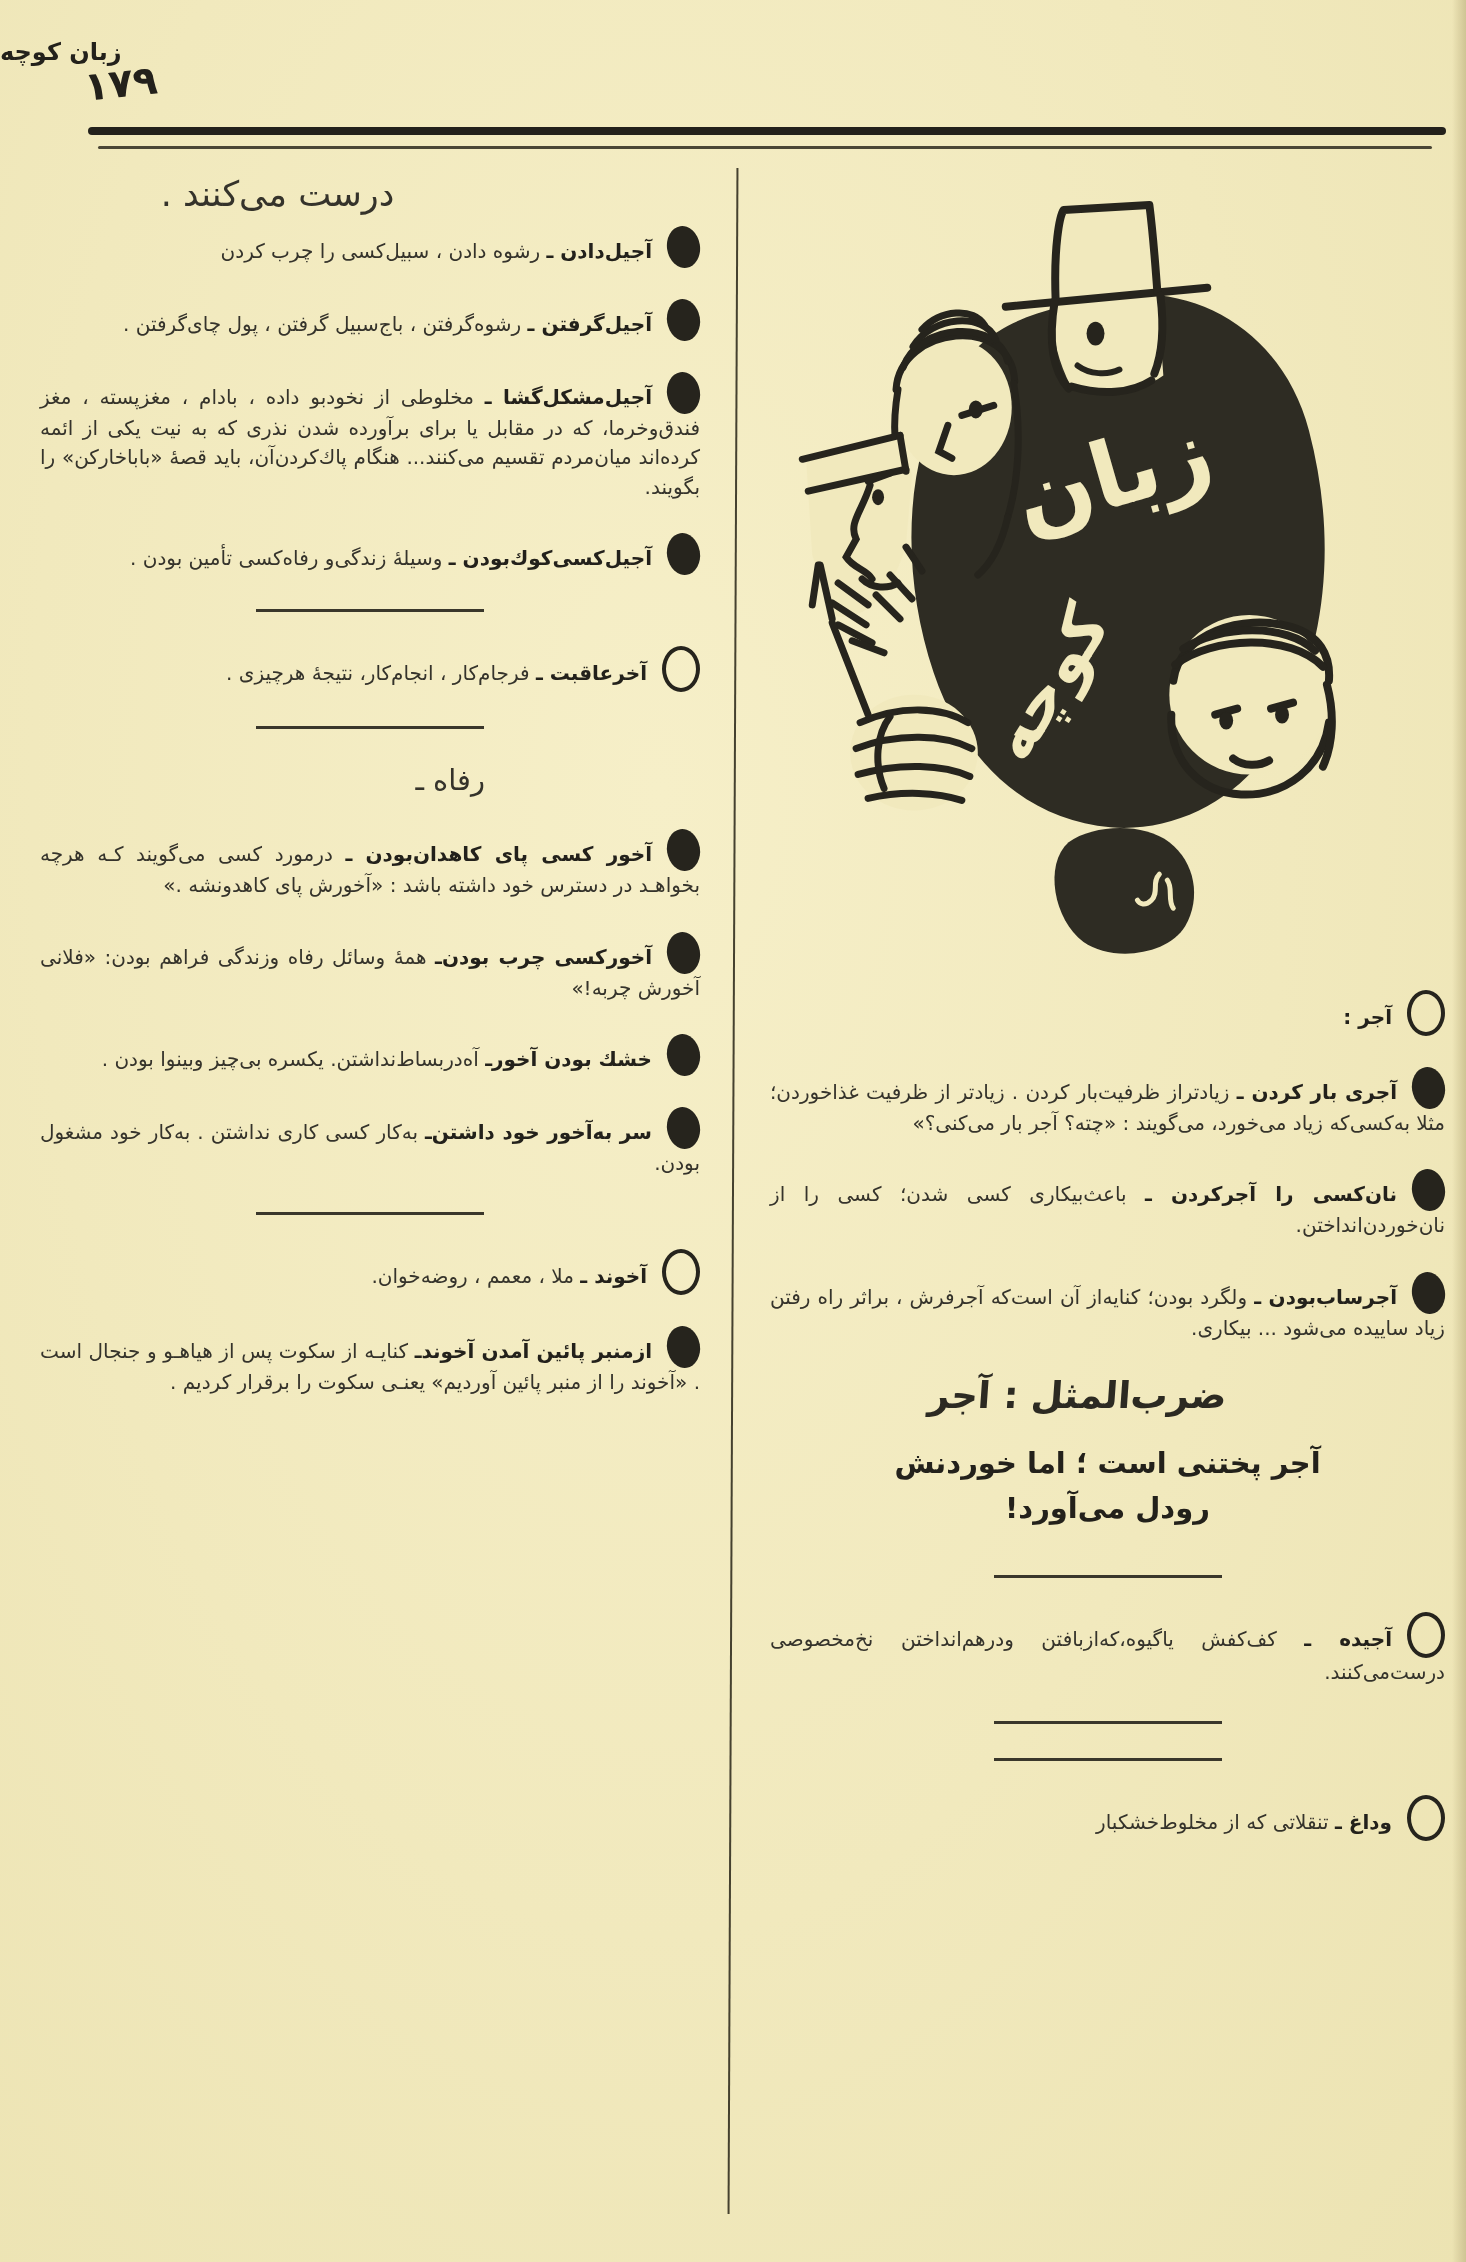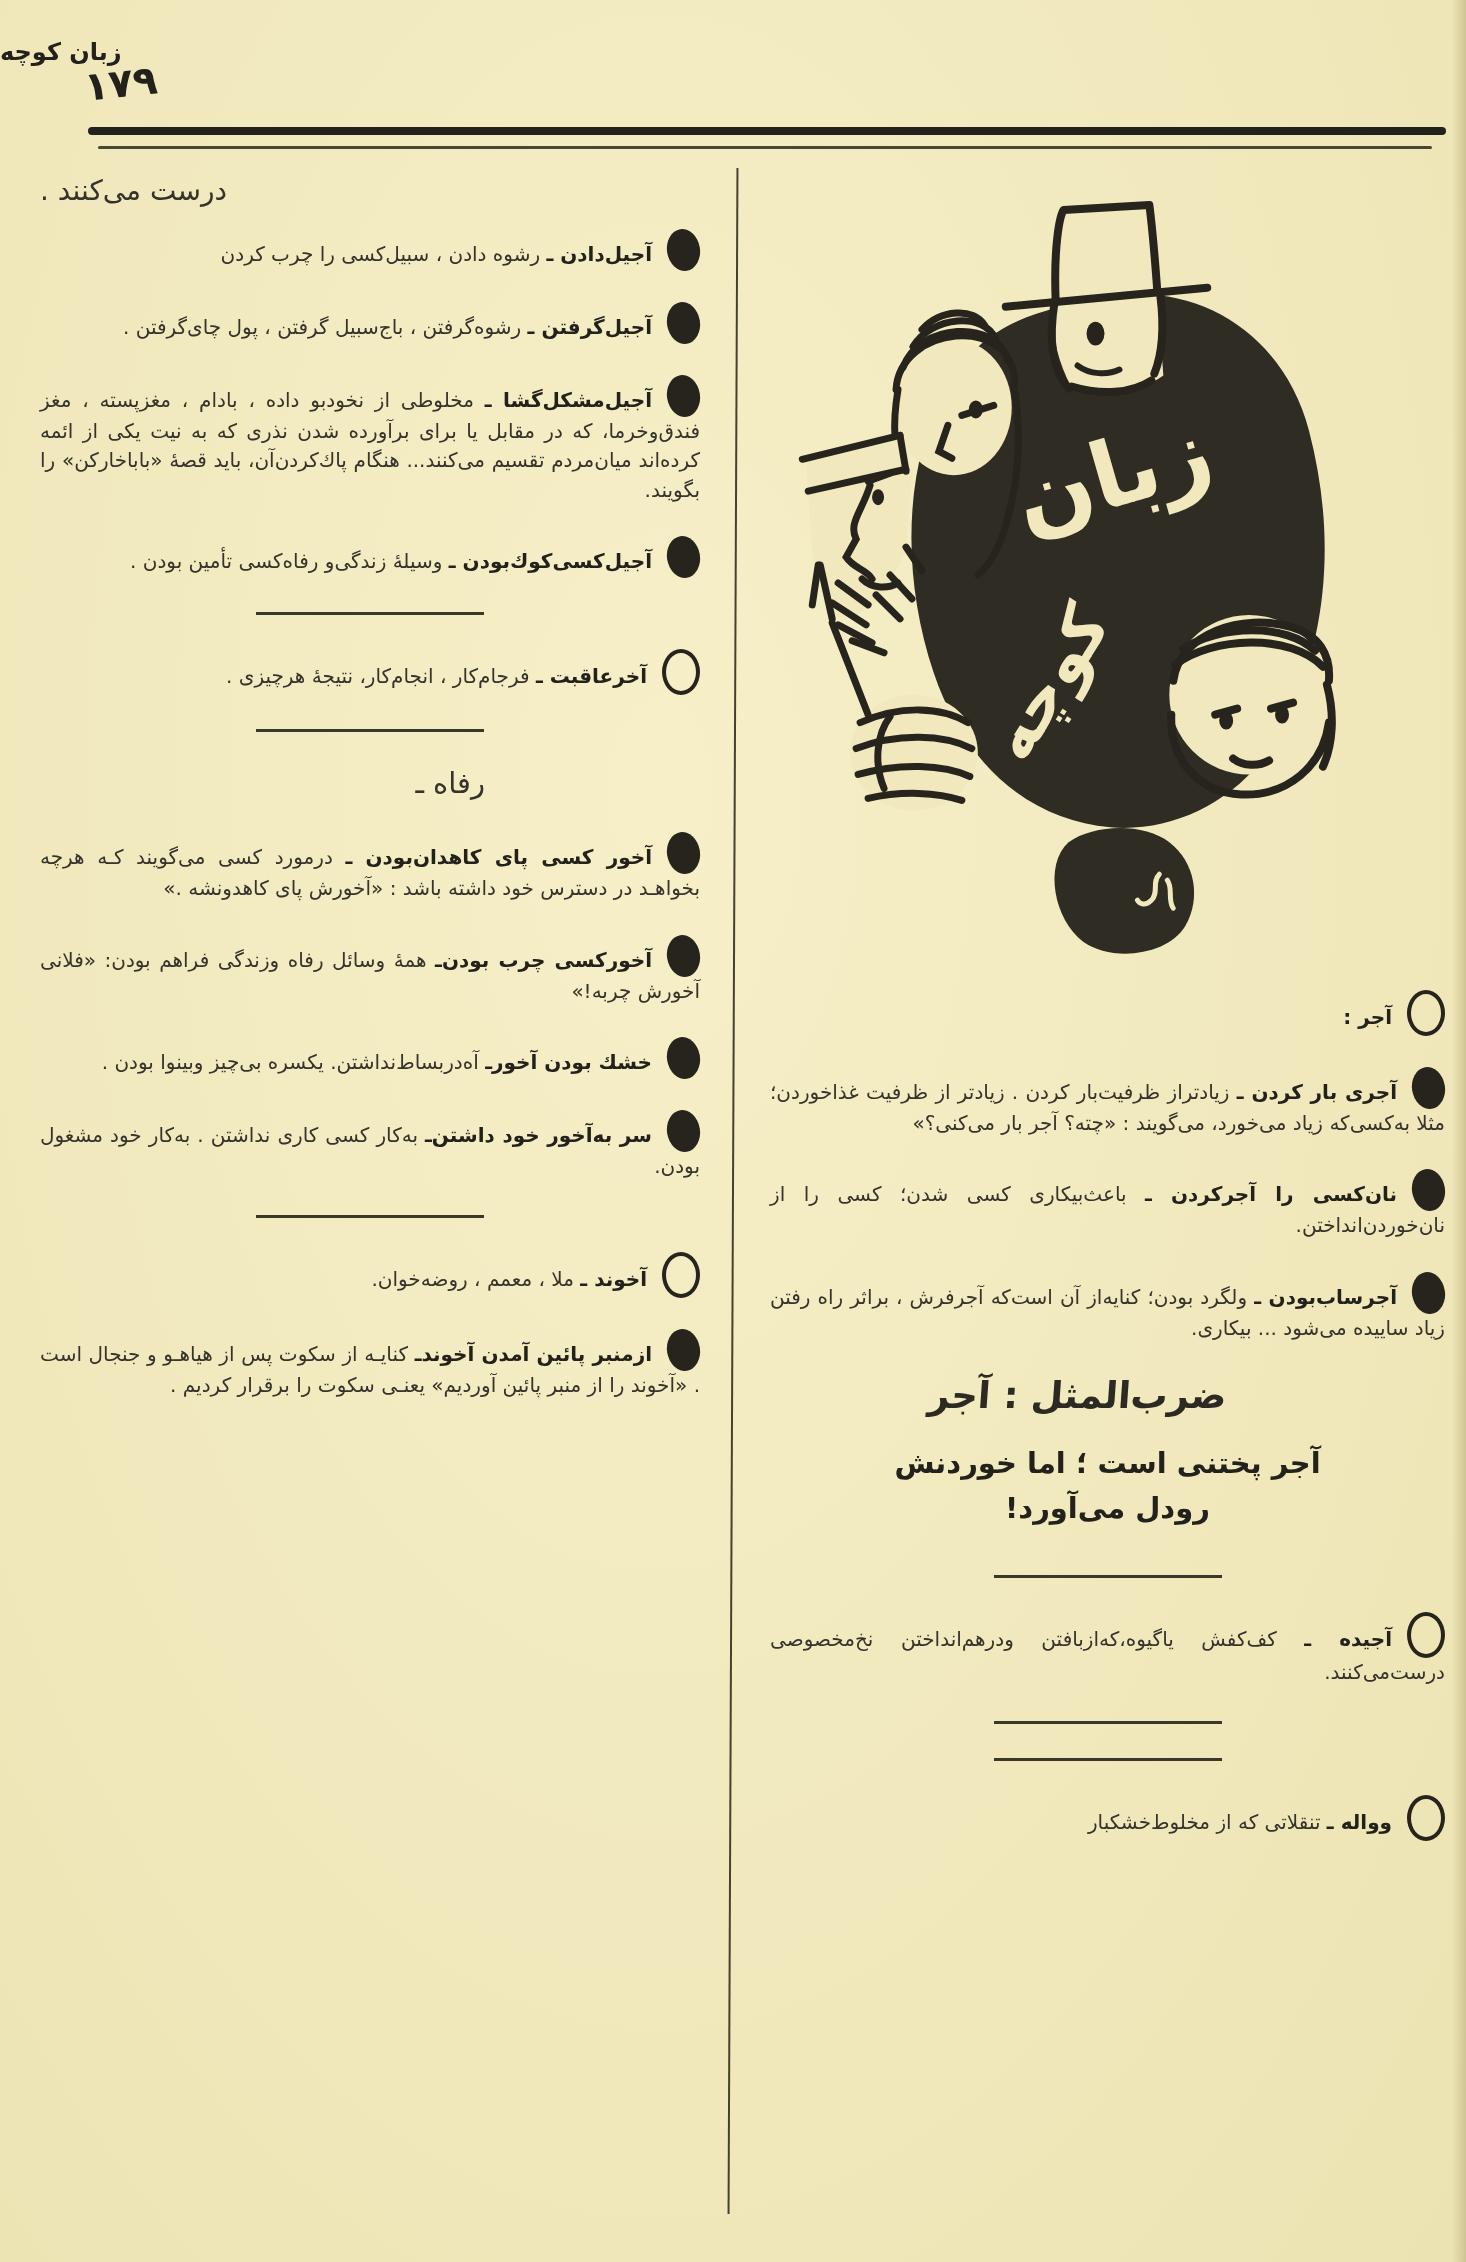--- a/index.html
+++ b/index.html
@@ -65,22 +65,22 @@
     display:inline-block;width:38px;height:46px;
     border:4px solid #26241d;border-radius:50%;background:transparent;
     box-sizing:border-box;
     vertical-align:-12px;margin-inline-end:15px;
   }
   .divider{
     width:228px;border-top:3px solid #3a372b;
     margin:34px auto 34px auto;
   }
   .cont-line{
-    margin:4px 185px 22px 0;
-    font-size:28px;text-align:left;
+    margin:4px 185px 12px 0;
+    font-size:35px;text-align:center;
   }
   .note-para{text-indent:56px;}
   .section-word{
     font-size:29px;color:#35332b;
     margin:0 215px 32px 0;text-align:right;
   }
   .proverb-heading{
     text-align:center;font-size:37px;font-weight:600;color:#2c2a22;
     margin:6px 60px 24px 0;
     transform:skewX(-4deg);
@@ -220,21 +220,21 @@
       <p class="entry">
         <span class="b-open"></span><span class="term">آجیده ـ</span> <span>کف‌کفش یاگیوه،که‌ازبافتن ودرهم‌انداختن نخ‌مخصوصی درست‌می‌کنند.</span>
       </p>
 
       <div class="divider"></div>
 
 
       <div class="divider"></div>
 
       <p class="entry">
-        <span class="b-open"></span><span class="term">وواله ـ</span> <span>تنقلاتی که از مخلوط‌خشکبار</span>
+        <span class="b-open"></span><span class="term">وداغ ـ</span> <span>تنقلاتی که از مخلوط‌خشکبار</span>
       </p>
 
     </div>
 
     <div class="col-b">
 
       <p class="cont-line">درست می‌کنند .</p>
 
       <p class="entry">
         <span class="b-filled"></span><span class="term">آجیل‌دادن ـ</span> <span>رشوه دادن ، سبیل‌کسی را چرب کردن</span>

